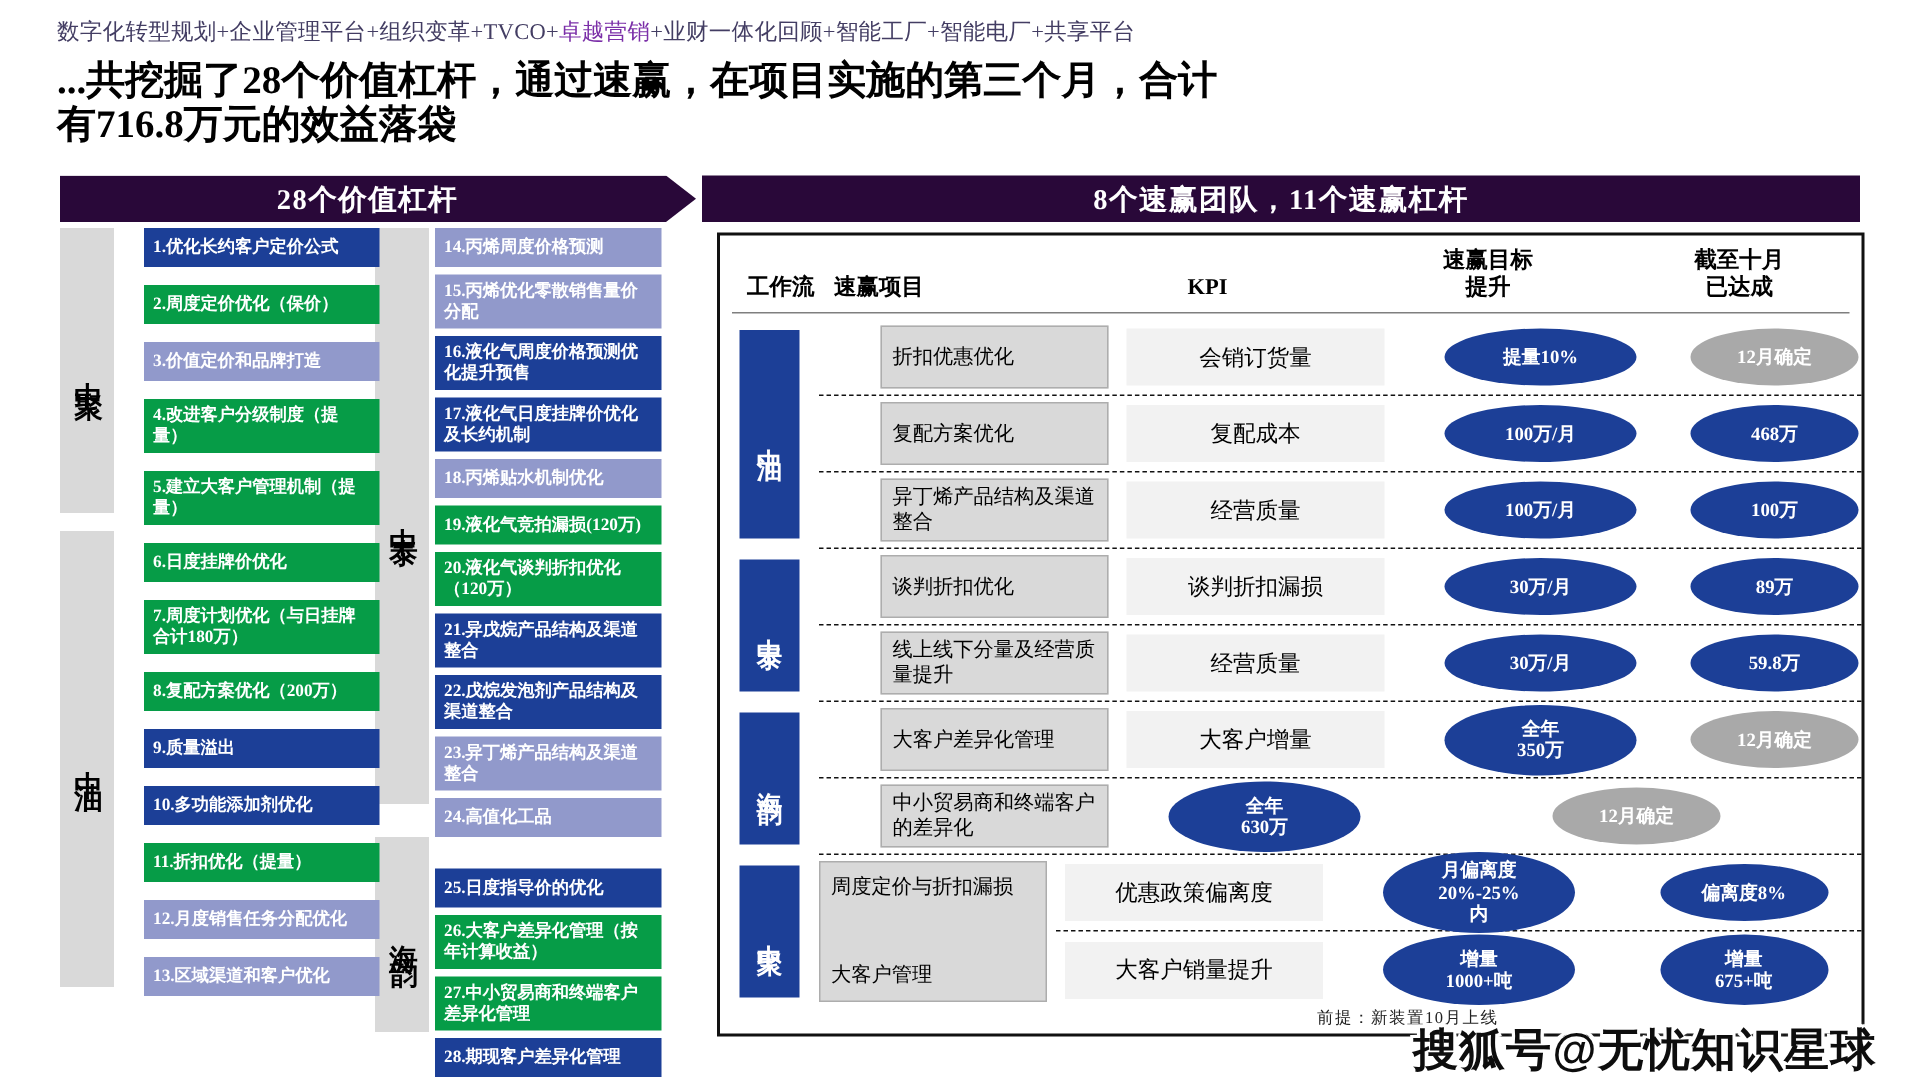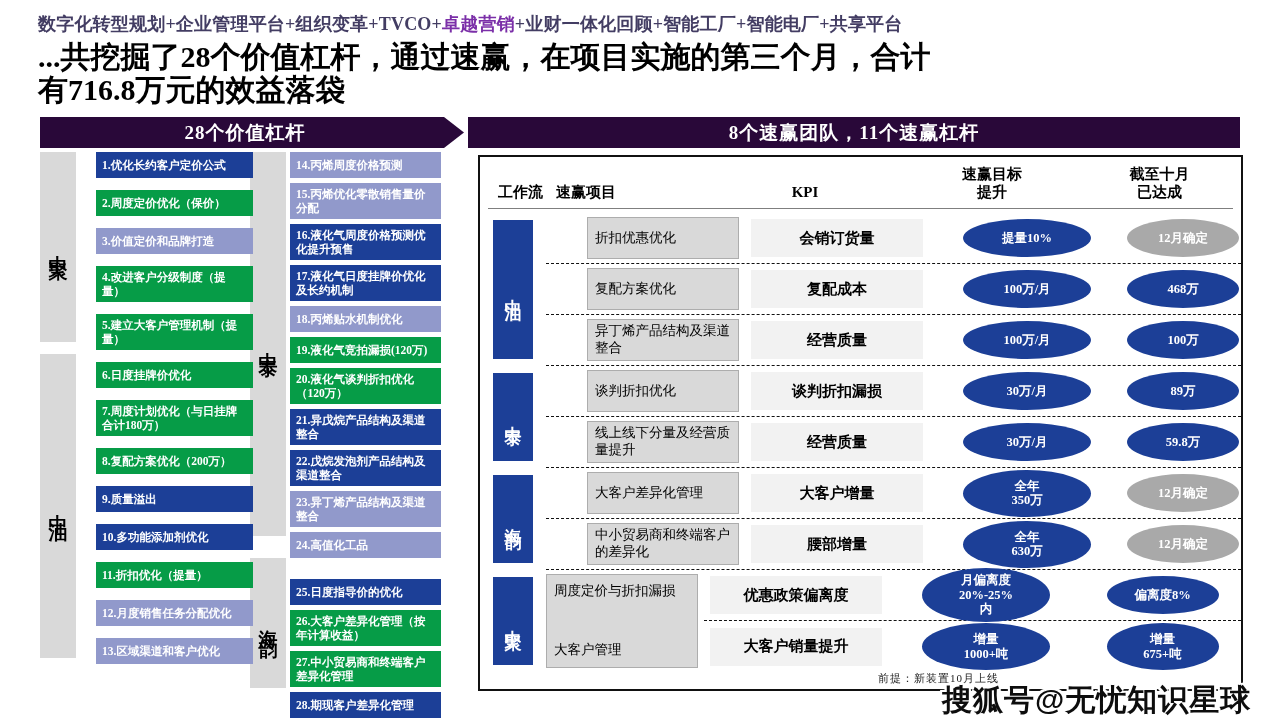--- a/index.html
+++ b/index.html
@@ -1,24 +1,24 @@
 <!DOCTYPE html>
 <html><head>
 <meta charset="utf-8">
 <style>
   * { margin:0; padding:0; box-sizing:border-box; }
   html,body { width:1280px; height:720px; background:#fff; font-family:"Liberation Sans",sans-serif; overflow:hidden; }
   #stage { position:relative; width:1280px; height:720px; background:#fff; }
 
   
-  #metabar { position:absolute; left:38px; top:12px; font-size:18px; font-weight:bold; color:#433d63; font-family:"Liberation Serif",serif; letter-spacing:.2px; }
+  #metabar { position:absolute; left:38px; top:12px; font-size:15px; font-weight:normal; color:#433d63; font-family:"Liberation Serif",serif; letter-spacing:.2px; }
   #metabar .hl { color:#7b2fa8; }
 
   
-  #title { position:absolute; left:38px; top:40px; width:1210px; font-family:"Liberation Serif",serif; font-weight:bold; color:#000; font-size:30px; line-height:1.1; }
+  #title { position:absolute; left:38px; top:40px; width:1210px; font-family:"Liberation Serif",serif; font-weight:bold; color:#000; font-size:26px; line-height:1.1; }
 
   
   .band { position:absolute; top:117px; height:31px; background:#290839; color:#fff; display:flex; align-items:center; justify-content:center; font-weight:bold; font-size:19px; font-family:"Liberation Serif",serif; letter-spacing:1px; }
   #left-band { left:40px; width:424px; clip-path:polygon(0 0, calc(100% - 20px) 0, 100% 50%, calc(100% - 20px) 100%, 0 100%); padding-right:14px; }
   #right-band { left:468px; width:772px; }
 
   
   .groupbar { position:absolute; width:36px; background:#d9d9d9; display:flex; align-items:center; justify-content:center; }
   .groupbar span { writing-mode:vertical-rl; text-orientation:upright; font-weight:bold; font-size:19px; color:#000; letter-spacing:8px; font-family:"Liberation Serif",serif; }
   #bar-zhongju { left:40px; top:152px; height:190px; }
@@ -51,21 +51,21 @@
   .wsbox { width:40px; background:#1c3f97; display:flex; align-items:center; justify-content:center; }
   .wsbox span { writing-mode:vertical-rl; text-orientation:upright; color:#fff; font-weight:bold; font-size:17px; letter-spacing:5px; font-family:"Liberation Serif",serif; }
   .grows { flex:1; display:flex; flex-direction:column; }
   .trow { height:51px; display:flex; align-items:center; }
   .trow.dashed { border-bottom:1.6px dashed #111; }
   .proj-slot { width:158px; display:flex; align-items:flex-end;margin-left:41px; }
   .proj-box { width:152px; min-height:42px; background:#d9d9d9; border:1px solid #adadad; display:flex; align-items:center; padding:3px 7px; font-size:13.5px; line-height:1.25; color:#000; font-family:"Liberation Serif",serif; }
   .mergecol { width:158px; display:flex; align-items:center; }
   .proj-box.merged { flex-direction:column; align-items:flex-start; justify-content:space-between; height:94px; padding:8px 7px; }
   .kpi-slot { width:184px; display:flex; align-items:center; justify-content:center; }
-  .kpi-box { width:172px; min-height:38px; background:#f2f2f2; display:flex; align-items:center; justify-content:center; font-weight:bold; font-size:15px; color:#000; font-family:"Liberation Serif",serif; }
+  .kpi-box { width:172px; min-height:38px; background:#f2f2f2; display:flex; align-items:center; justify-content:center; font-weight:normal; font-size:15px; color:#000; font-family:"Liberation Serif",serif; }
   .tgt-slot { width:196px; display:flex; align-items:center; justify-content:center; }
   .ach-slot { flex:1; display:flex; align-items:center; justify-content:center; }
   .pill { border-radius:50%; color:#fff; font-weight:bold; font-size:12.5px; line-height:1.15; display:flex; align-items:center; justify-content:center; text-align:center; white-space:pre-line; font-family:"Liberation Serif",serif; }
   .pill.blue { background:#1c3f97; }
   .pill.gray { background:#a9a9a9; }
 
   #footnote { position:absolute; left:398px; bottom:3px; font-size:11px; font-weight:normal; color:#222; letter-spacing:1px; font-family:"Liberation Serif",serif; }
 
   
   #watermark { position:absolute; left:942px; top:680px; font-size:30px; font-weight:bold; color:#0d0d0d; letter-spacing:1px; z-index:9;
@@ -250,23 +250,20 @@
 350万</div>
               </div>
               <div class="ach-slot">
                 <div class="pill gray" style="width: 112px; height: 38px;">12月确定</div>
               </div>
             </div>
             <div class="trow dashed">
               <div class="proj-slot">
                 <div class="proj-box">中小贸易商和终端客户的差异化</div>
               </div>
-              <div class="kpi-slot">
-                <div class="kpi-box">腰部增量</div>
-              </div>
               <div class="tgt-slot">
                 <div class="pill blue" style="width: 128px; height: 47px;">全年
 630万</div>
               </div>
               <div class="ach-slot">
                 <div class="pill gray" style="width: 112px; height: 38px;">12月确定</div>
               </div>
             </div>
           </div>
         </div>

